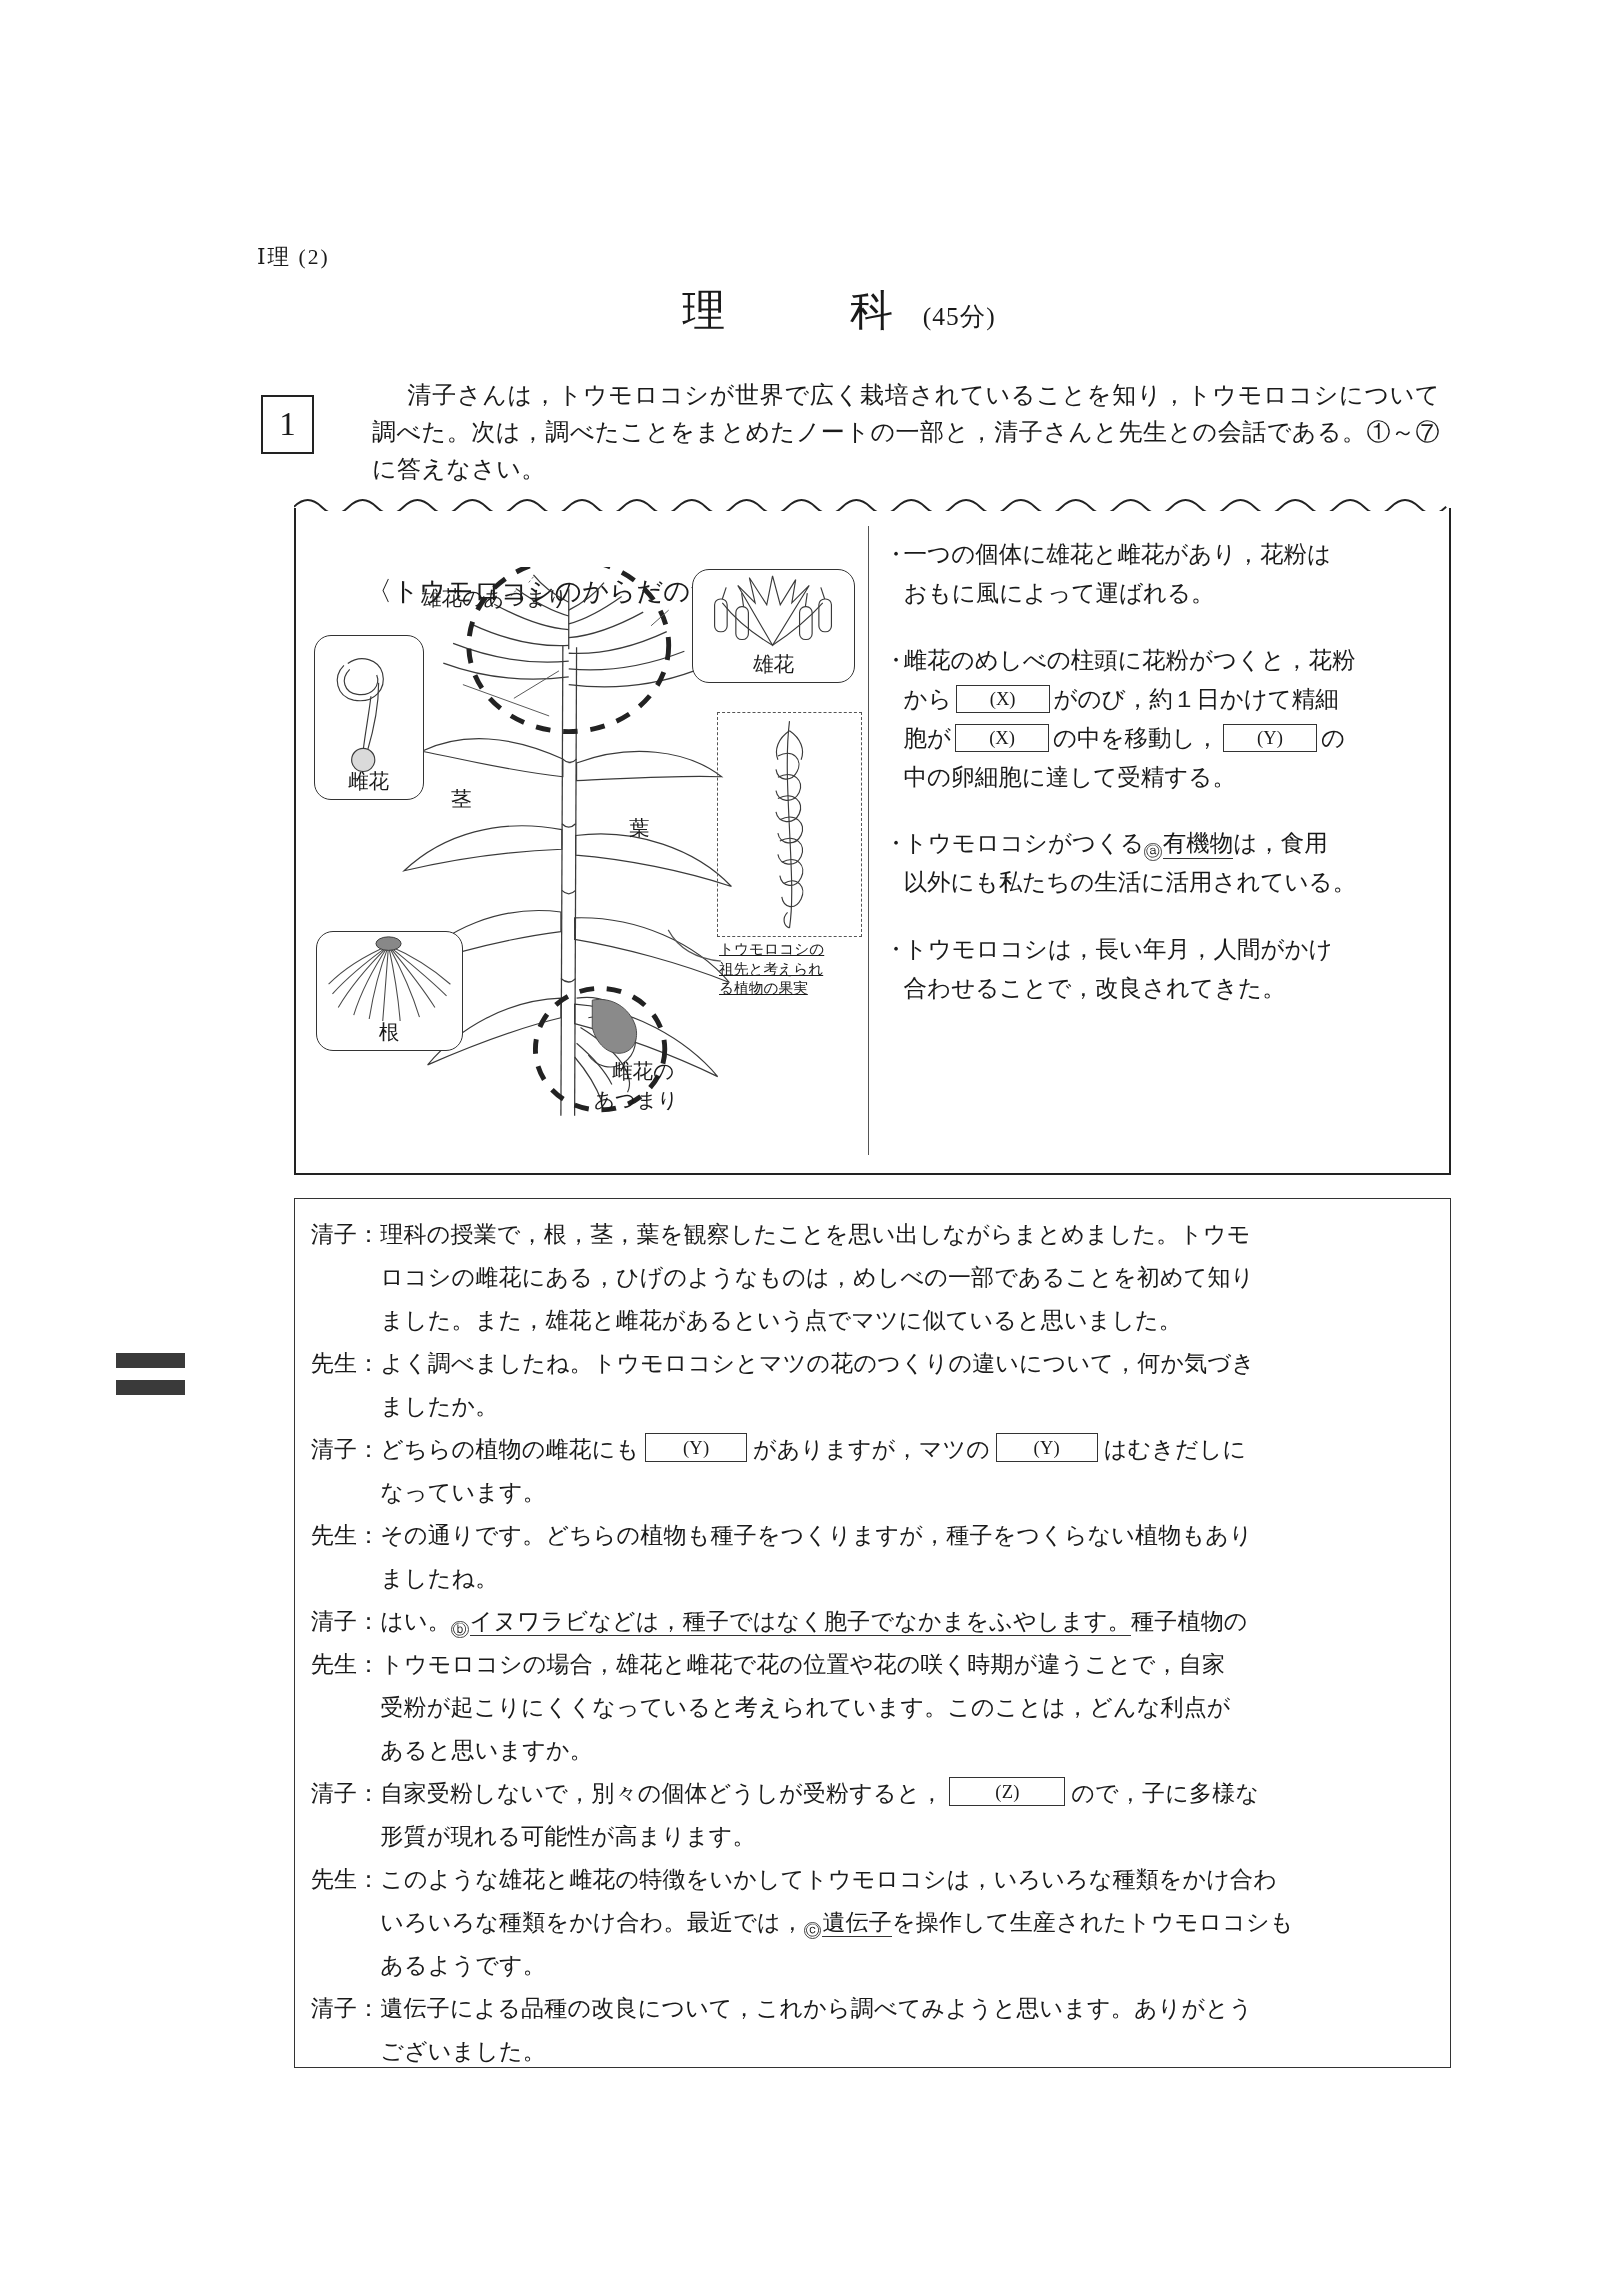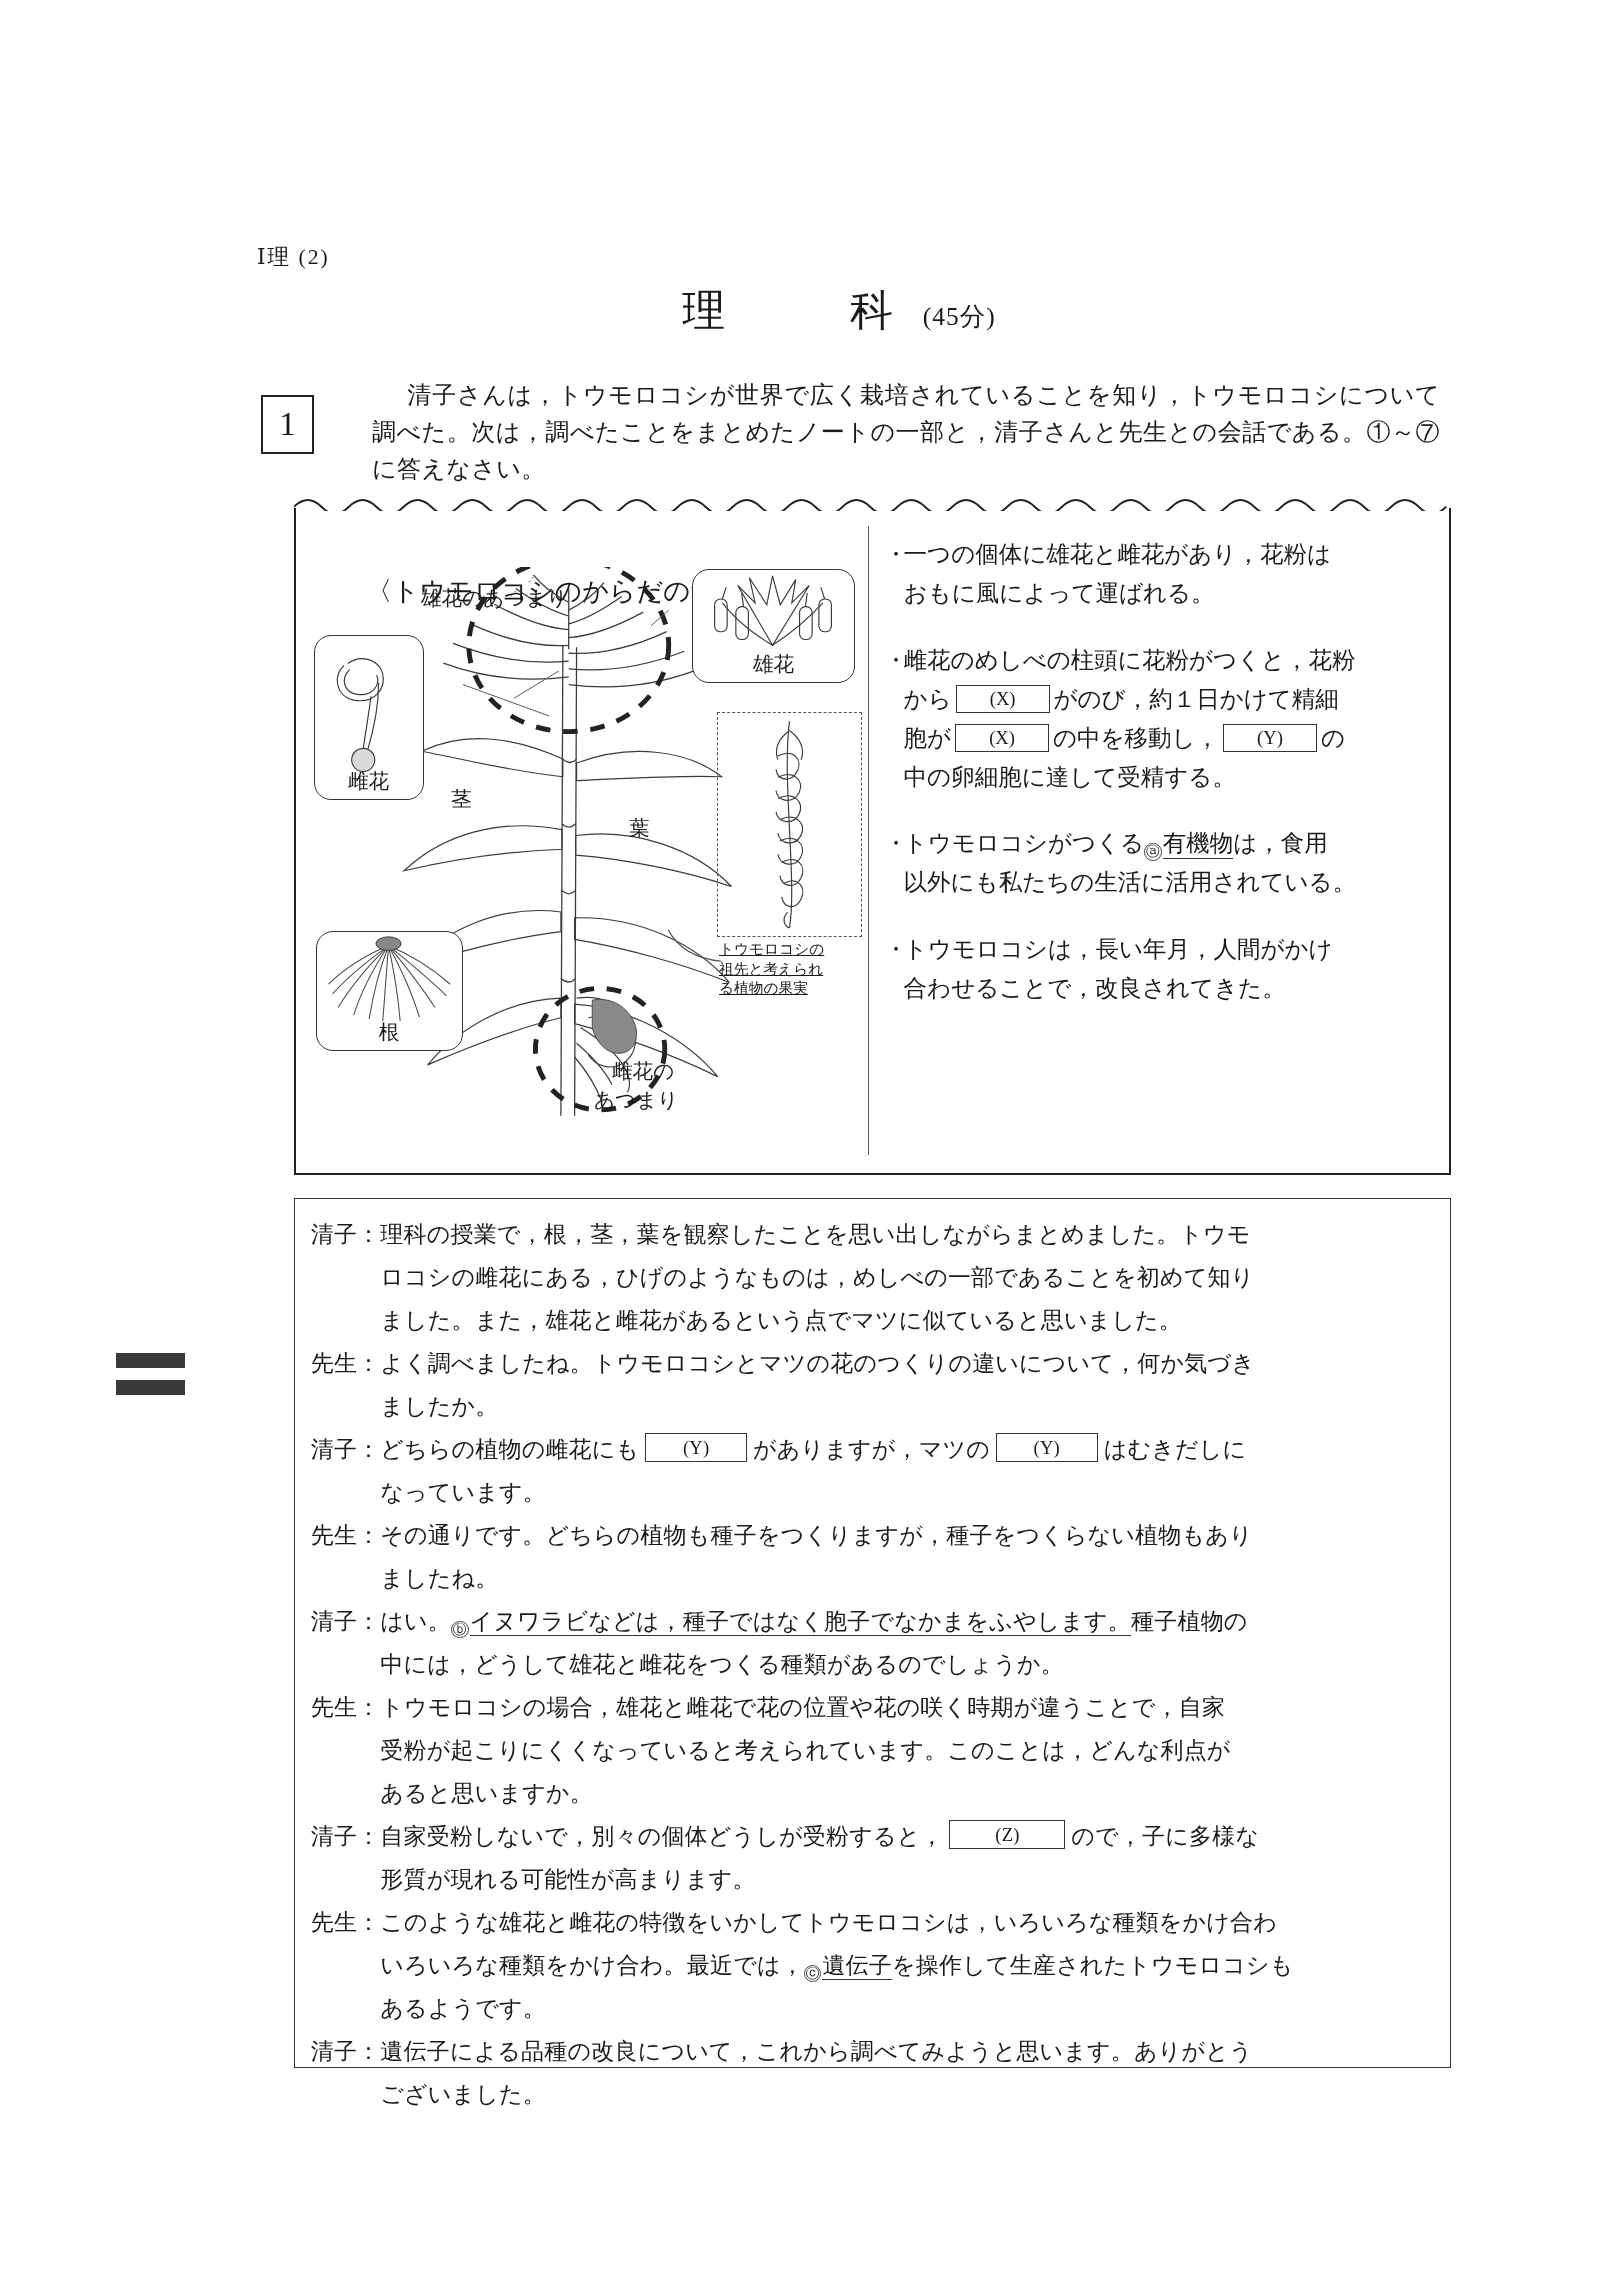--- a/index.html
+++ b/index.html
@@ -408,21 +408,20 @@
     <span class="utter">
       <p>その通りです。どちらの植物も種子をつくりますが，種子をつくらない植物もあり</p>
       <p>ましたね。</p>
     </span>
   </div>
 
   <div class="turn">
     <span class="spk">清子：</span>
     <span class="utter">
       <p><span>はい。</span><span class="ann">ⓑ</span><span class="uline">イヌワラビなどは，種子ではなく胞子でなかまをふやします。</span><span>種子植物の</span></p>
-      <p>中には，どうして雄花と雌花をつくる種類があるのでしょうか。</p>
     </span>
   </div>
 
   <div class="turn">
     <span class="spk">先生：</span>
     <span class="utter">
       <p>トウモロコシの場合，雄花と雌花で花の位置や花の咲く時期が違うことで，自家</p>
       <p>受粉が起こりにくくなっていると考えられています。このことは，どんな利点が</p>
       <p>あると思いますか。</p>
     </span>

